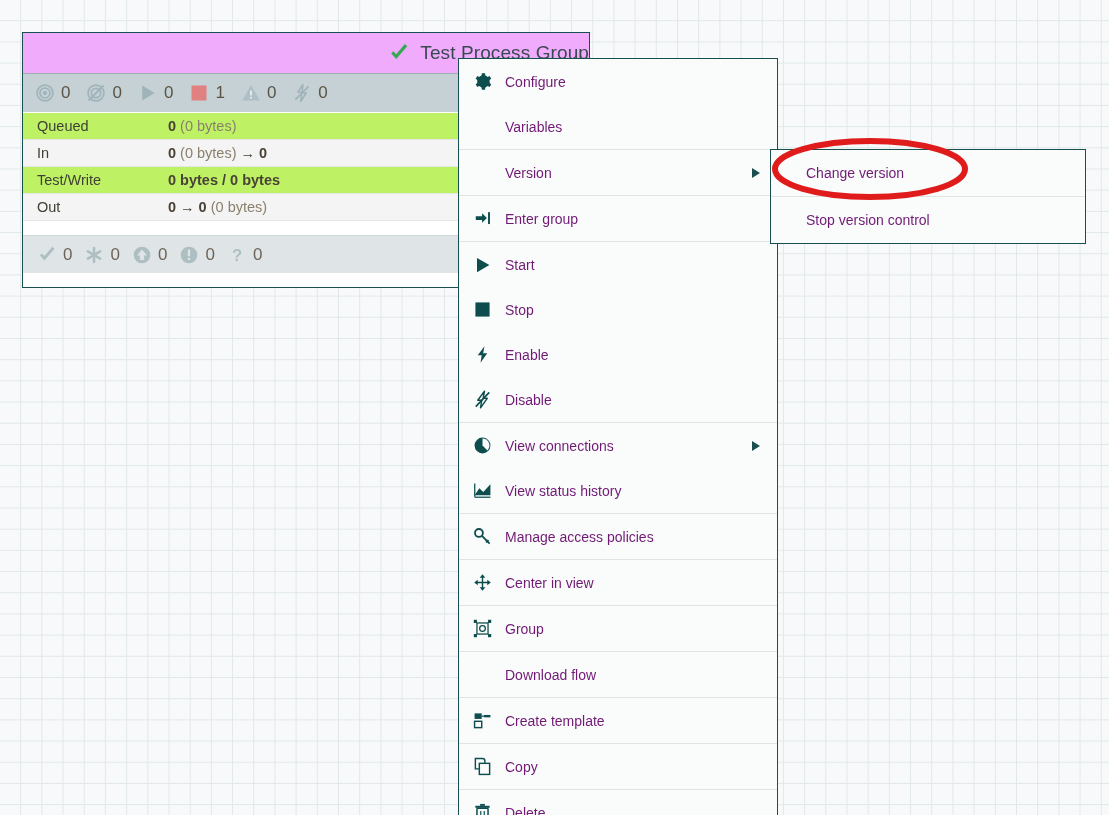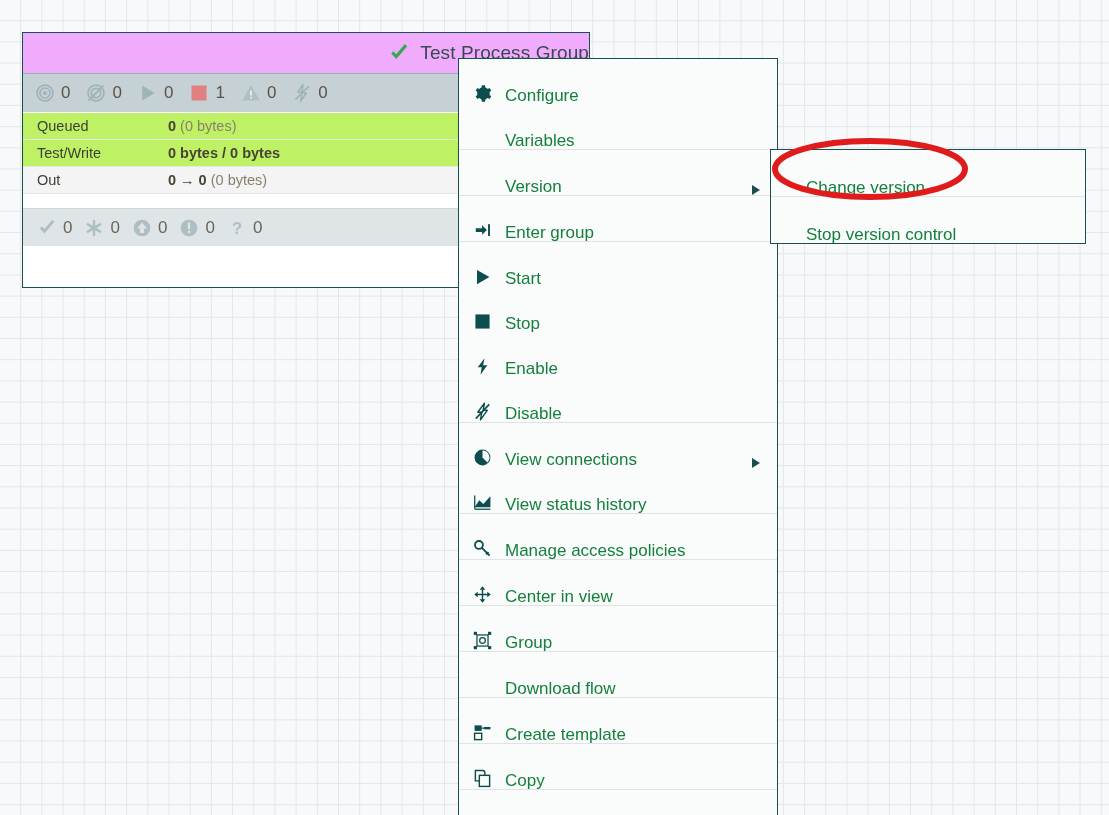--- a/index.html
+++ b/index.html
@@ -97,25 +97,25 @@
     position: absolute;
     left: 458px;
     top: 58px;
     width: 320px;
     background: #fafbfb;
     border: 1.5px solid #17504f;
     z-index: 20;
   }
   .menu-item {
     display: flex;
-    align-items: flex-end;
+    align-items: center;
     height: 45px;
     padding-left: 13px;
-    font-size: 17px;
-    color: #15803d;
+    font-size: 14px;
+    color: #701a75;
     position: relative;
     cursor: default;
   }
   .menu-item .mi-icon {
     width: 21px;
     height: 21px;
     margin-right: 12px;
     display: flex;
     align-items: center;
     justify-content: center;
@@ -214,20 +214,24 @@
         </svg>
         <span class="stat-val">0</span>
       </div>
     </div>
 
     <div class="pg-body">
       <div class="pg-row">
         <span class="label">Queued</span>
         <span class="value"><b>0</b><span class="muted"> (0 bytes)</span></span>
       </div>
+      <div class="pg-row alt">
+        <span class="label">In</span>
+        <span class="value"><b>0</b><span class="muted"> (0 bytes) </span><b>→ 0</b></span>
+      </div>
       <div class="pg-row">
         <span class="label">Test/Write</span>
         <span class="value"><b>0 bytes / 0 bytes</b></span>
       </div>
       <div class="pg-row alt">
         <span class="label">Out</span>
         <span class="value"><b>0 → 0</b><span class="muted"> (0 bytes)</span></span>
       </div>
       <div class="pg-spacer"></div>
     </div>

